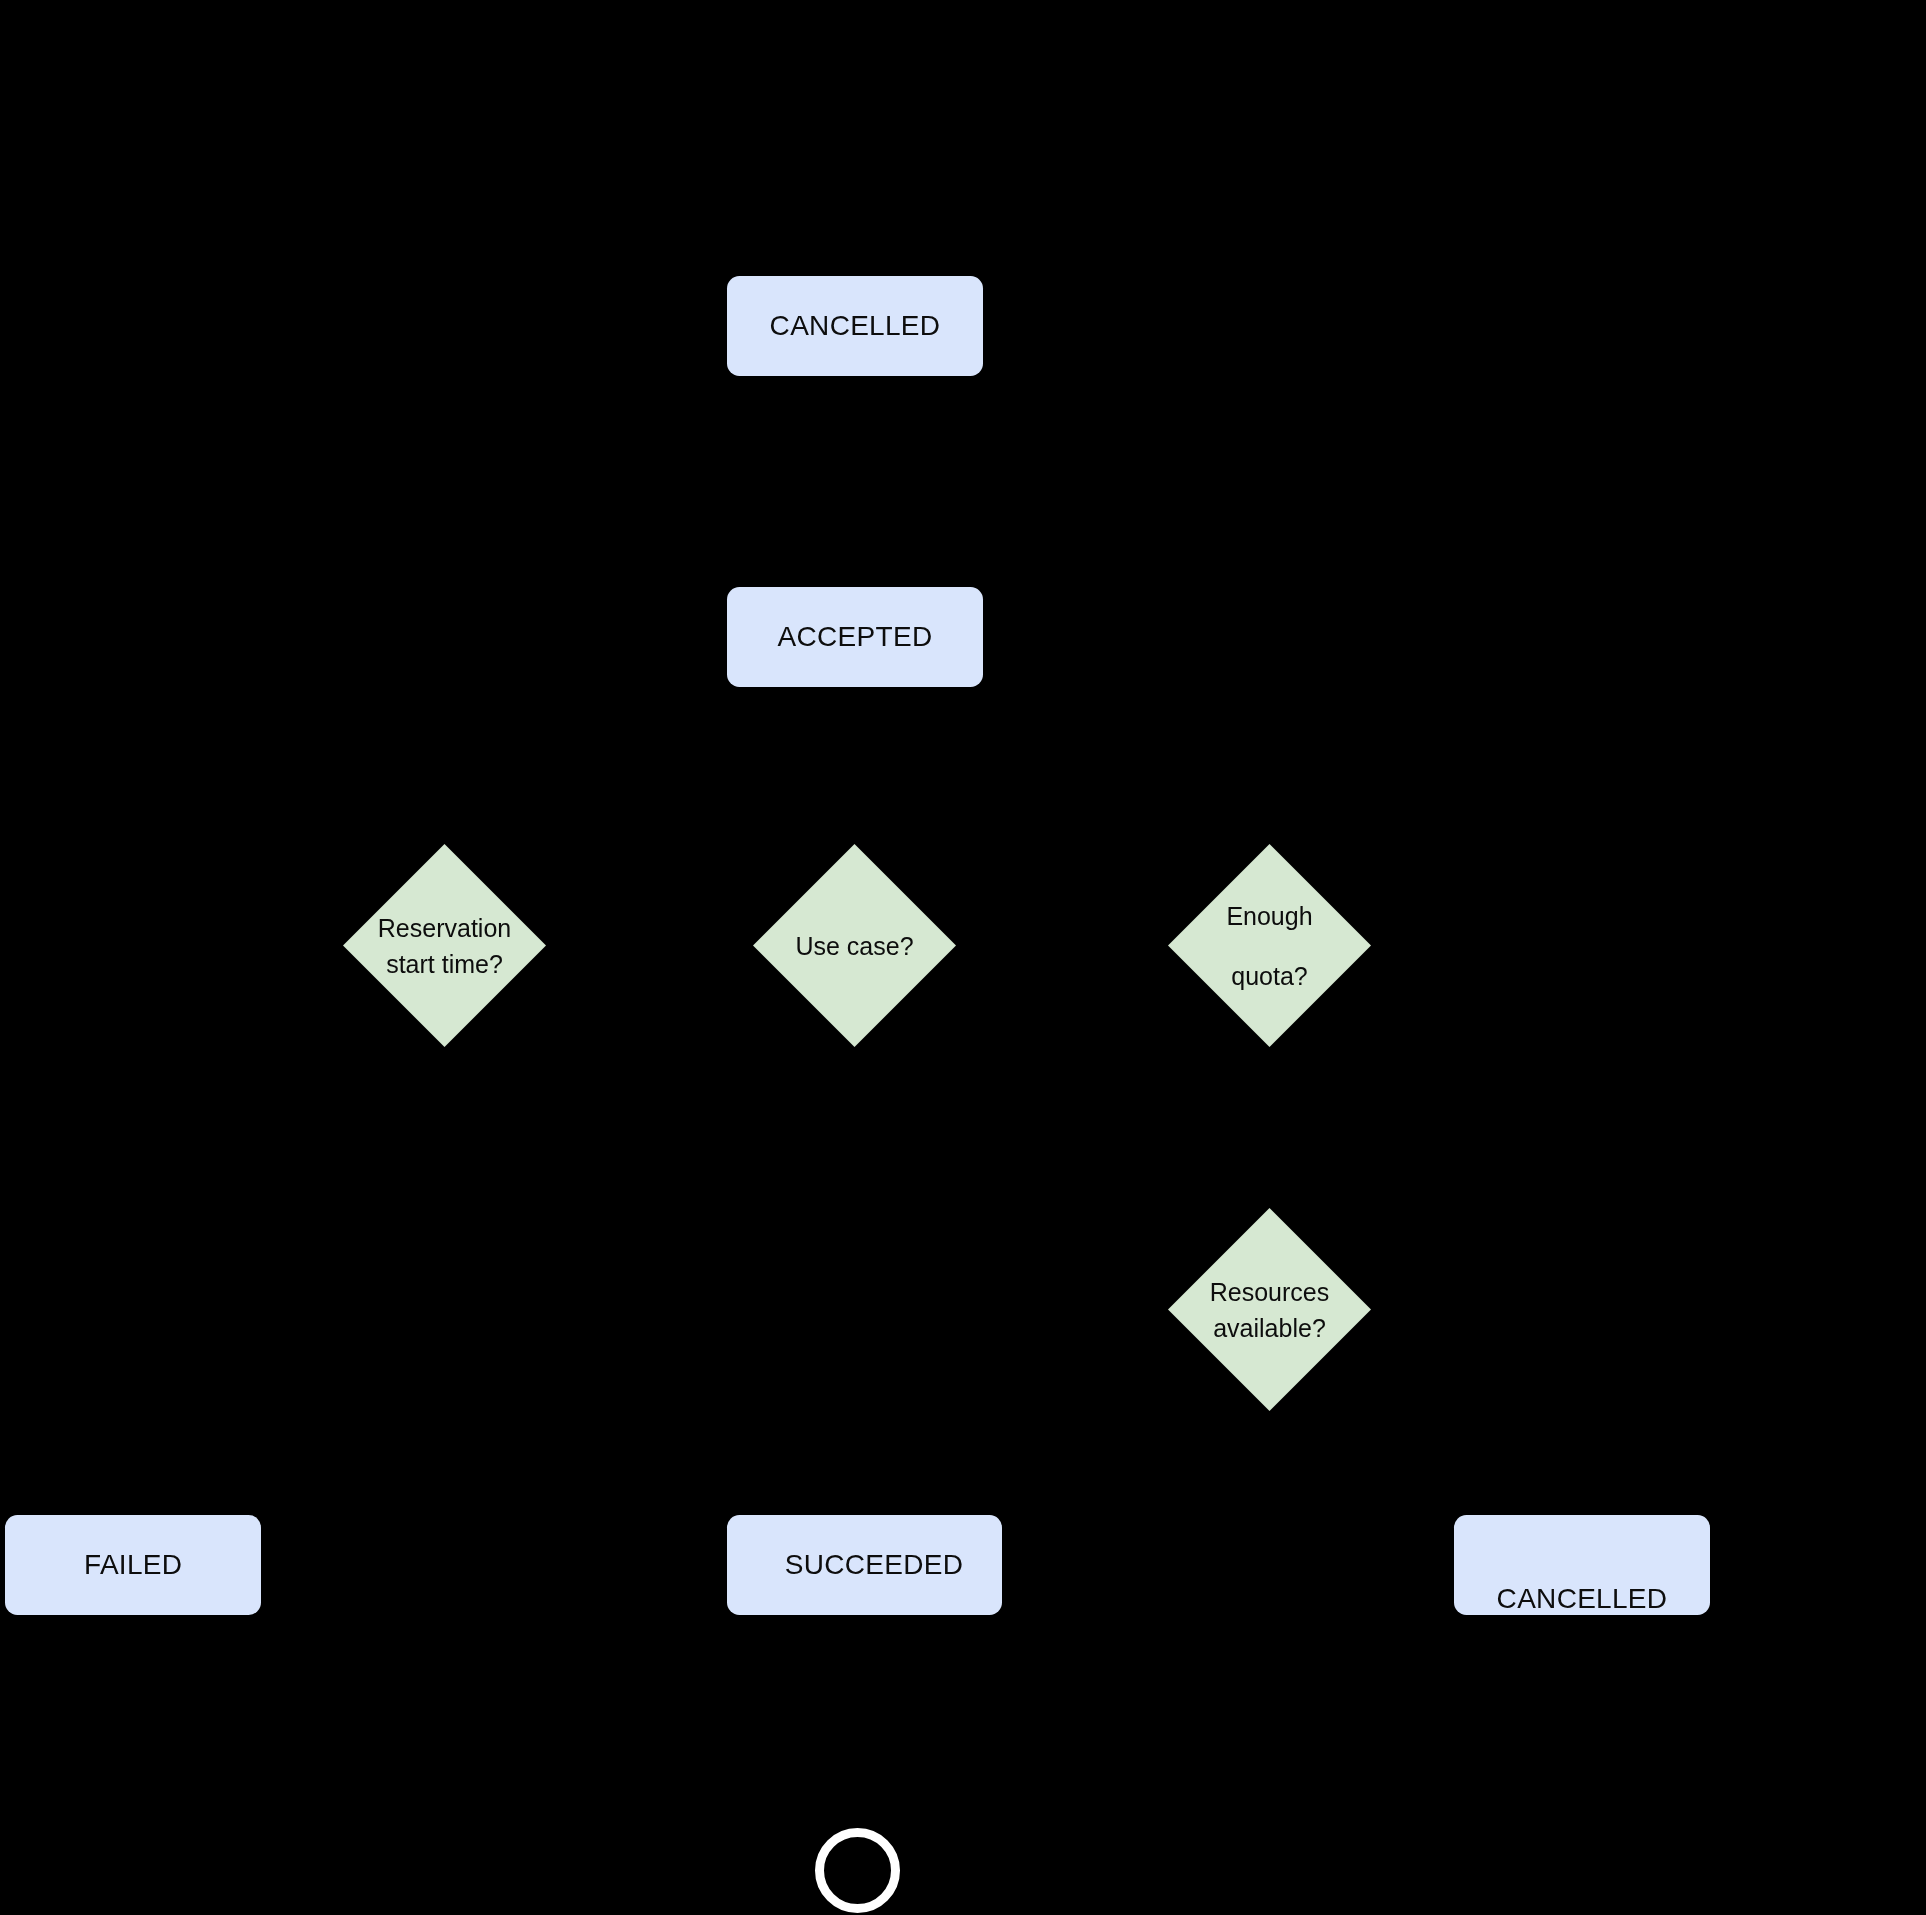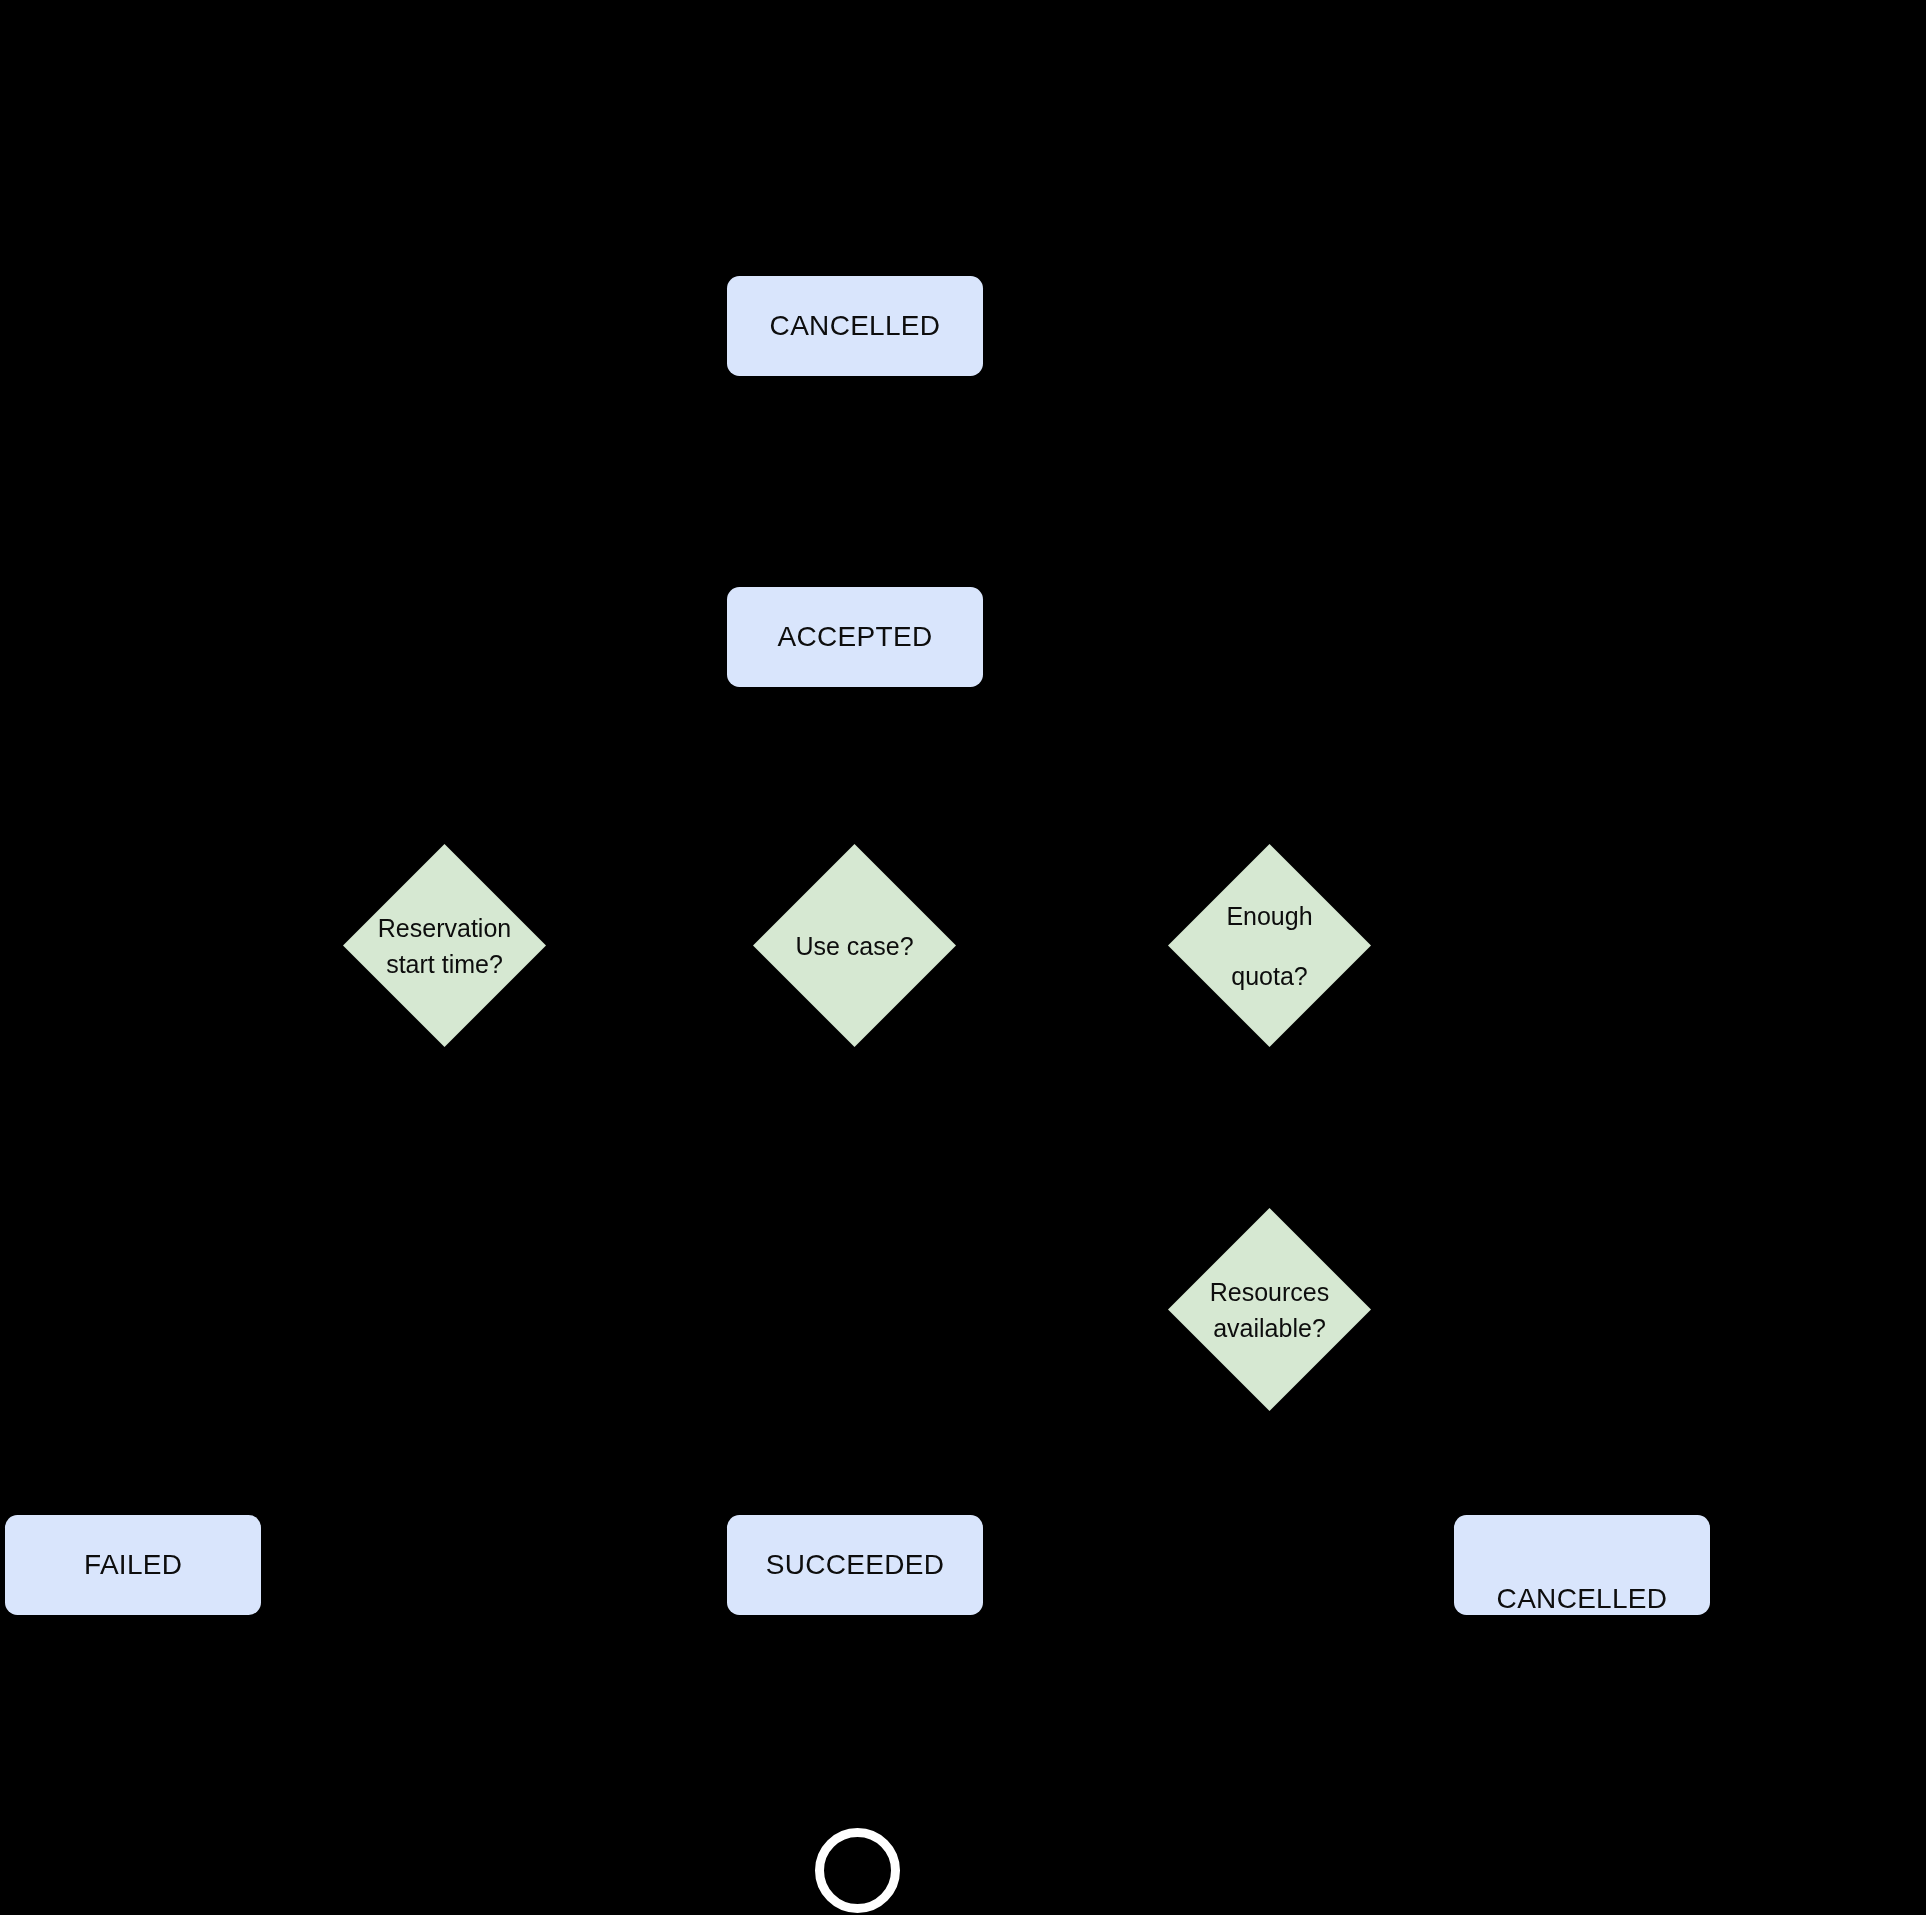--- a/index.html
+++ b/index.html
@@ -19,21 +19,21 @@
   
   .state{
     position:absolute;width:256px;height:100px;border-radius:12.4px;
     background:var(--blue);
     display:flex;align-items:center;justify-content:center;
     font-size:28px;letter-spacing:0.3px;color:var(--ink);
   }
   #state-creating {left:727px;top:276px;}
   #state-accepted {left:727px;top:587px;}
   #state-failed   {left:5.2px;  top:1515px;}
-  #state-succeeded{left:727px;top:1515px;}
+  #state-succeeded{left:727px;top:1515px;padding-left:19px;}
   #state-cancelled{left:1454px;top:1515px;align-items:flex-end;}
 
   
   .decision{
     position:absolute;width:203px;height:203px;
     background:var(--green);
     clip-path:polygon(50% 0,100% 50%,50% 100%,0 50%);
     display:flex;flex-direction:column;align-items:center;justify-content:center;
     font-size:25px;line-height:36px;text-align:center;color:var(--ink);
   }

